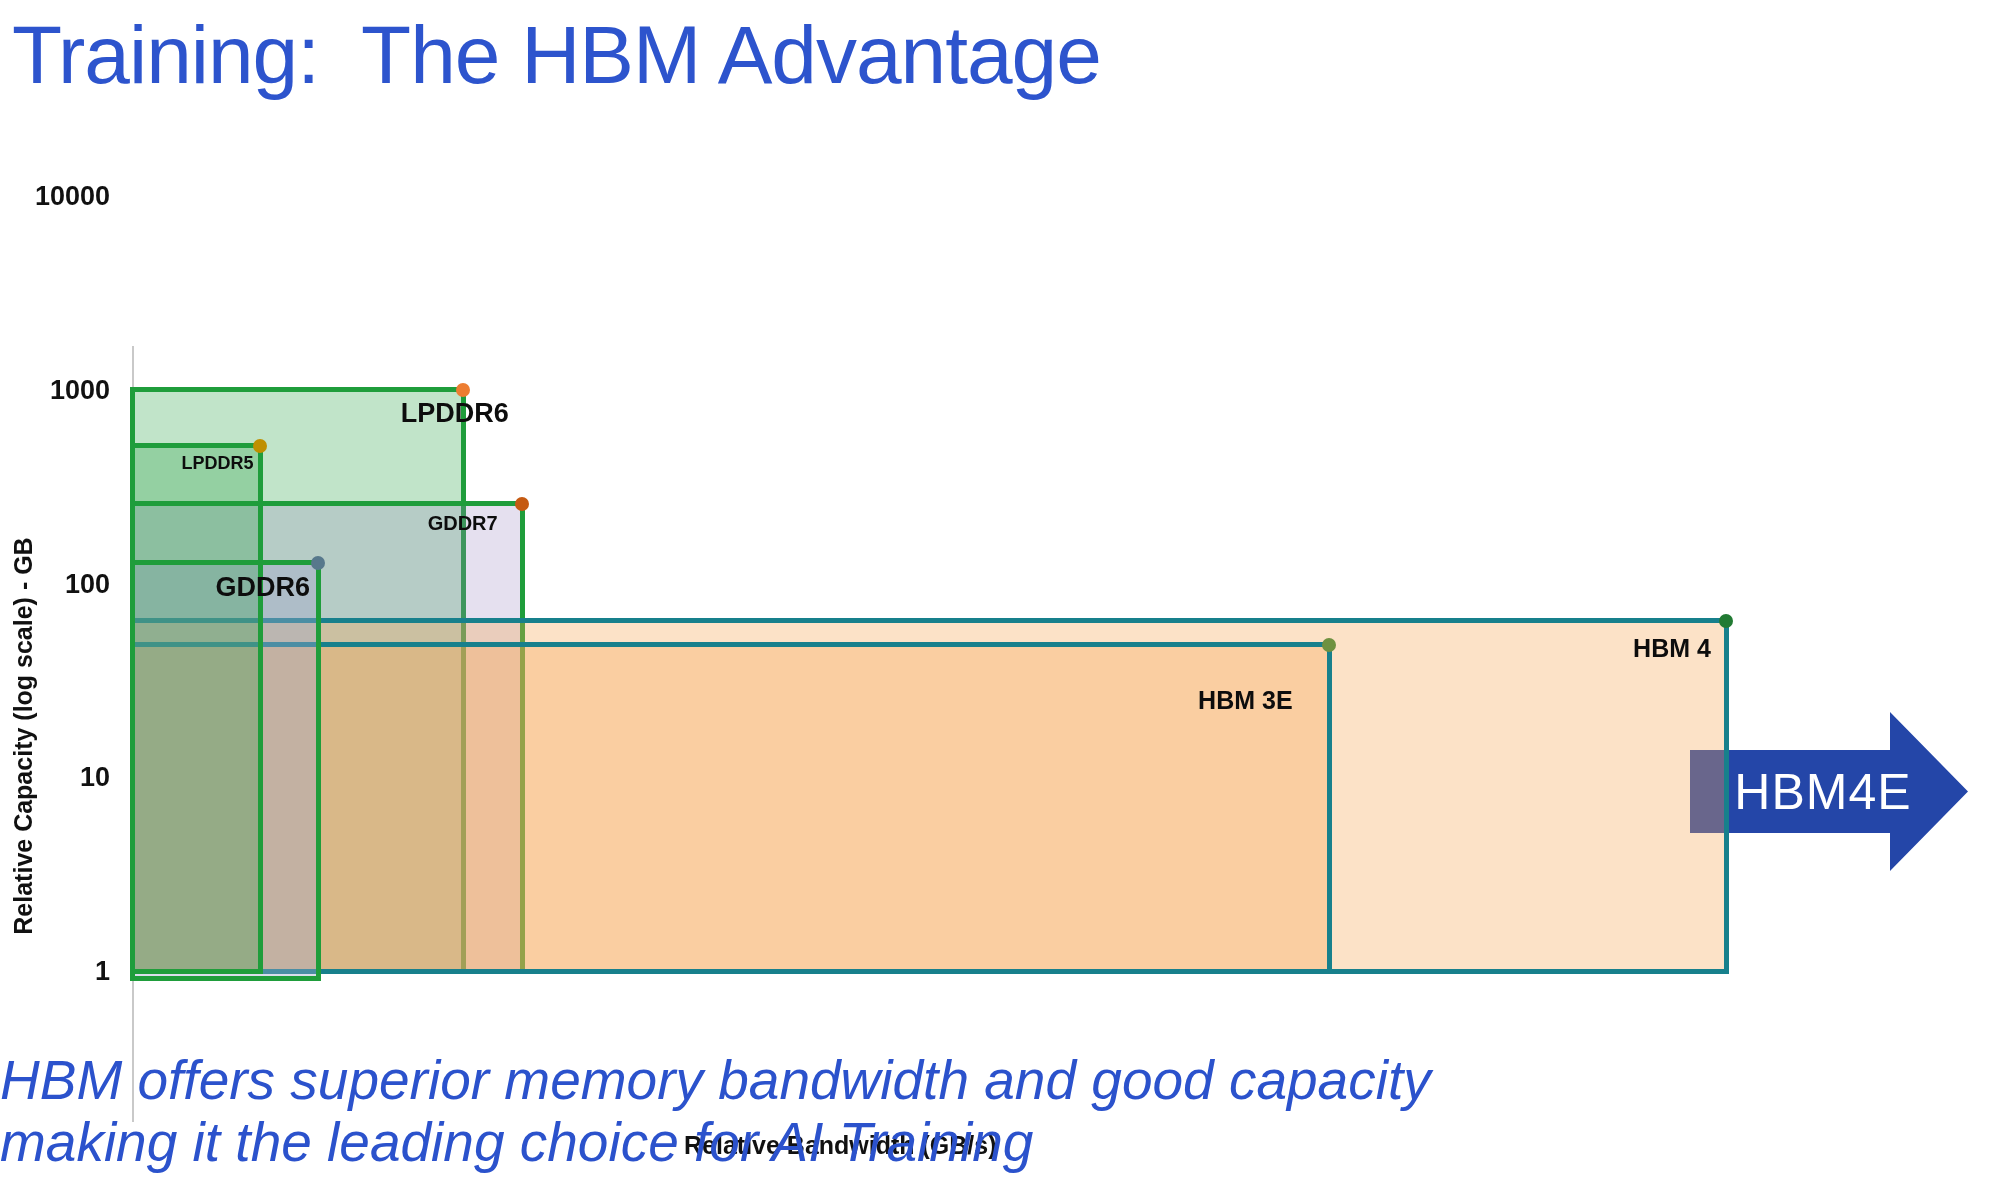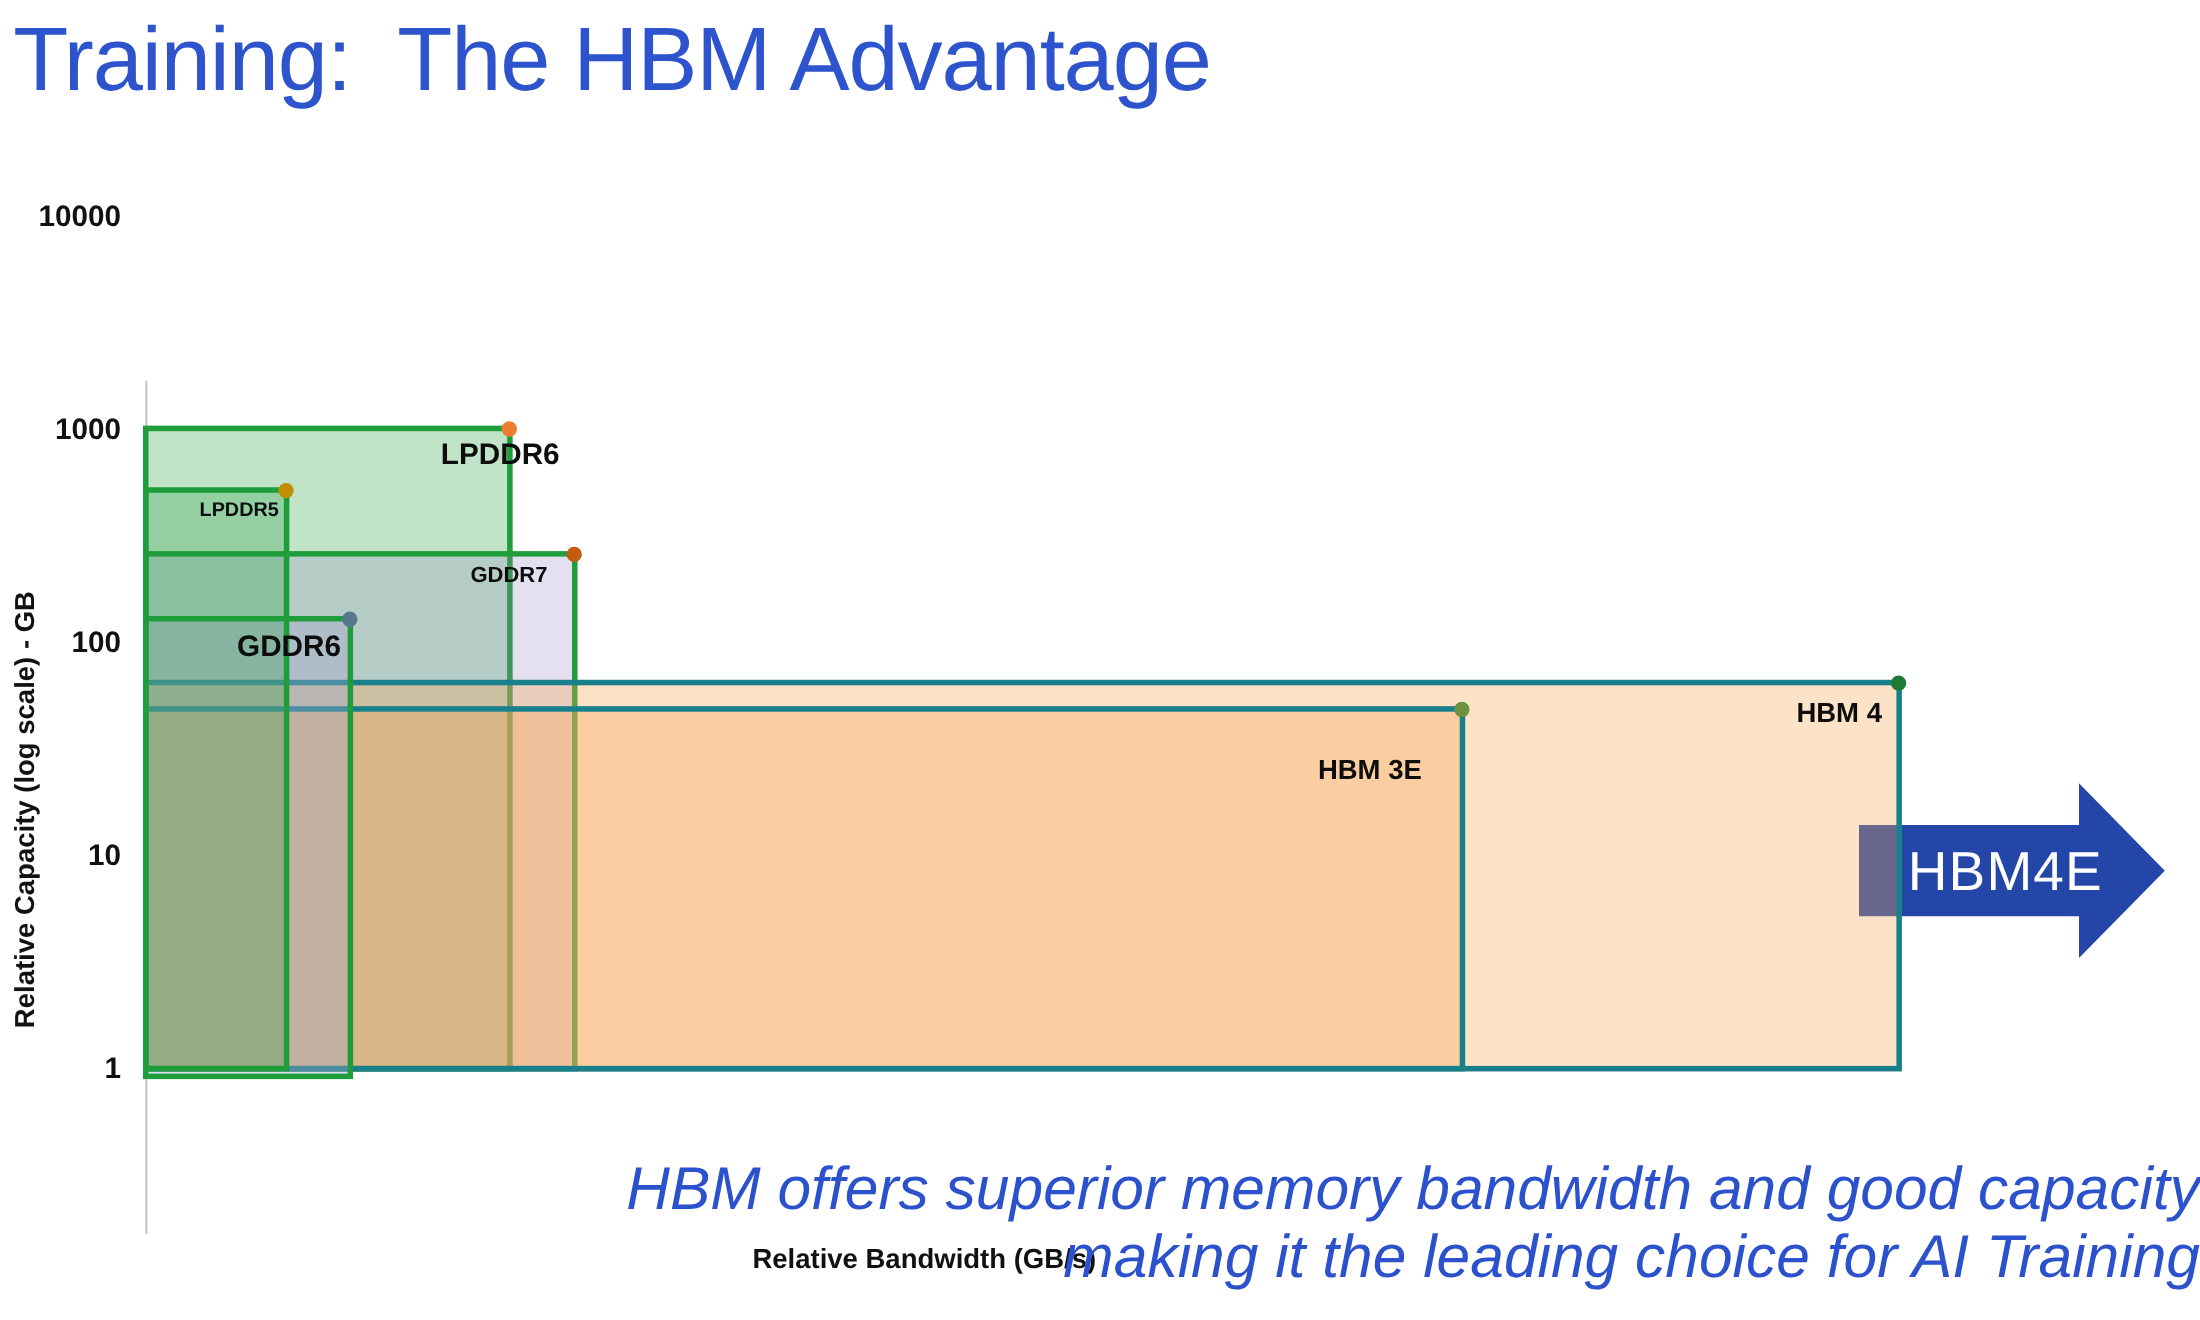--- a/index.html
+++ b/index.html
@@ -12,21 +12,21 @@
   .yaxis-line{left:132px;top:196px;width:2px;height:776px;background:#C9C9C9;}
   .tick{width:92px;text-align:right;font-size:27px;font-weight:bold;color:#111;height:32px;line-height:32px;}
   .y-title{left:-174px;top:569px;width:400px;height:34px;text-align:center;
        font-size:25px;font-weight:bold;color:#111;
        transform:rotate(-90deg);}
   .x-title{left:684px;top:981px;width:600px;text-align:left;
        font-size:25px;font-weight:bold;color:#111;}
   .series-rect{position:absolute;box-sizing:border-box;}
   .series-dot{position:absolute;width:14px;height:14px;border-radius:50%;z-index:20;}
   .series-label{position:absolute;width:220px;text-align:center;font-weight:bold;color:#0d0d0d;z-index:21;}
-  #caption{left:0;top:1049px;width:2000px;text-align:right;
+  #caption{left:0;top:1049px;width:2000px;text-align:left;
        font-style:italic;font-size:55px;line-height:62px;color:#2B52CC;}
   #arrow-svg{left:1660px;top:690px;}
   #arrow-label{left:1713px;top:770px;width:220px;height:44px;line-height:44px;
        text-align:center;color:#ffffff;font-size:50px;letter-spacing:1px;z-index:30;}
 </style>
 </head>
 <body>
 
 <div class="abs" id="page-title">Training:  The HBM Advantage</div>
 

